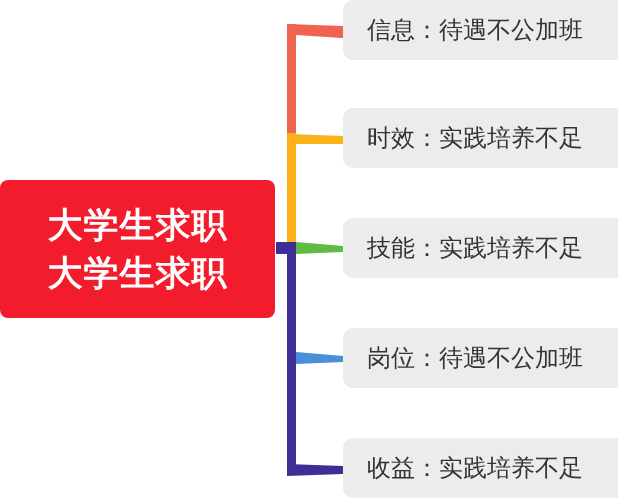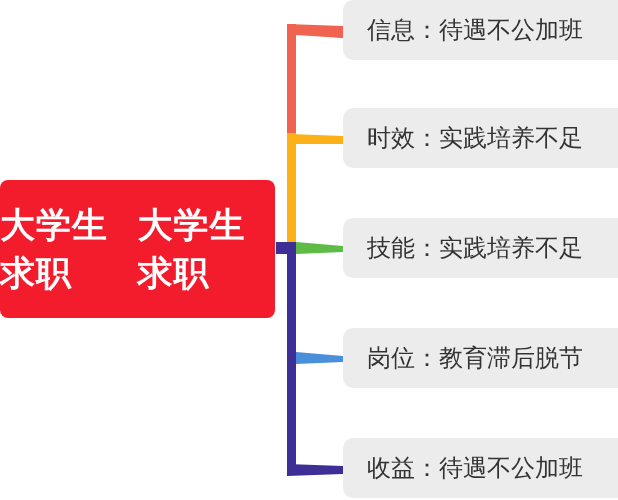--- a/index.html
+++ b/index.html
@@ -1,20 +1,20 @@
 <!DOCTYPE html>
 <html><head>
 <meta charset="utf-8">
 <style>
   html, body { margin:0; padding:0; background:#ffffff; }
   body { width:618px; height:500px; position:relative; overflow:hidden; font-family:"DejaVu Sans", sans-serif; }
   .root {
     position:absolute; left:0; top:180px; width:275px; height:138px;
     background:#f31c2d; border-radius:8px;
-    display:flex; flex-direction:row; align-items:center; justify-content:center;
+    display:flex; flex-direction:column; align-items:center; justify-content:center;
     color:#fff; font-weight:bold; font-size:35px; line-height:48px; letter-spacing:1px;
   }
   .root span { display:block; }
   svg.links { position:absolute; left:0; top:0; }
   .child {
     position:absolute; left:343px; width:290px; height:60px;
     background:#ececec; border-radius:10px;
     display:flex; align-items:center; padding-left:24px; box-sizing:border-box;
     color:#333333; font-size:24px; white-space:nowrap;
   }
@@ -48,17 +48,17 @@
 <div class="child" style="top:0px;">
   <span>信息：待遇不公加班</span>
 </div>
 <div class="child" style="top:108px;">
   <span>时效：实践培养不足</span>
 </div>
 <div class="child" style="top:218px;">
   <span>技能：实践培养不足</span>
 </div>
 <div class="child" style="top:328px;">
-  <span>岗位：教育滞后脱节</span>
+  <span>岗位：待遇不公加班</span>
 </div>
 <div class="child" style="top:438px;">
-  <span>收益：待遇不公加班</span>
+  <span>收益：实践培养不足</span>
 </div>
 
 </body></html>

